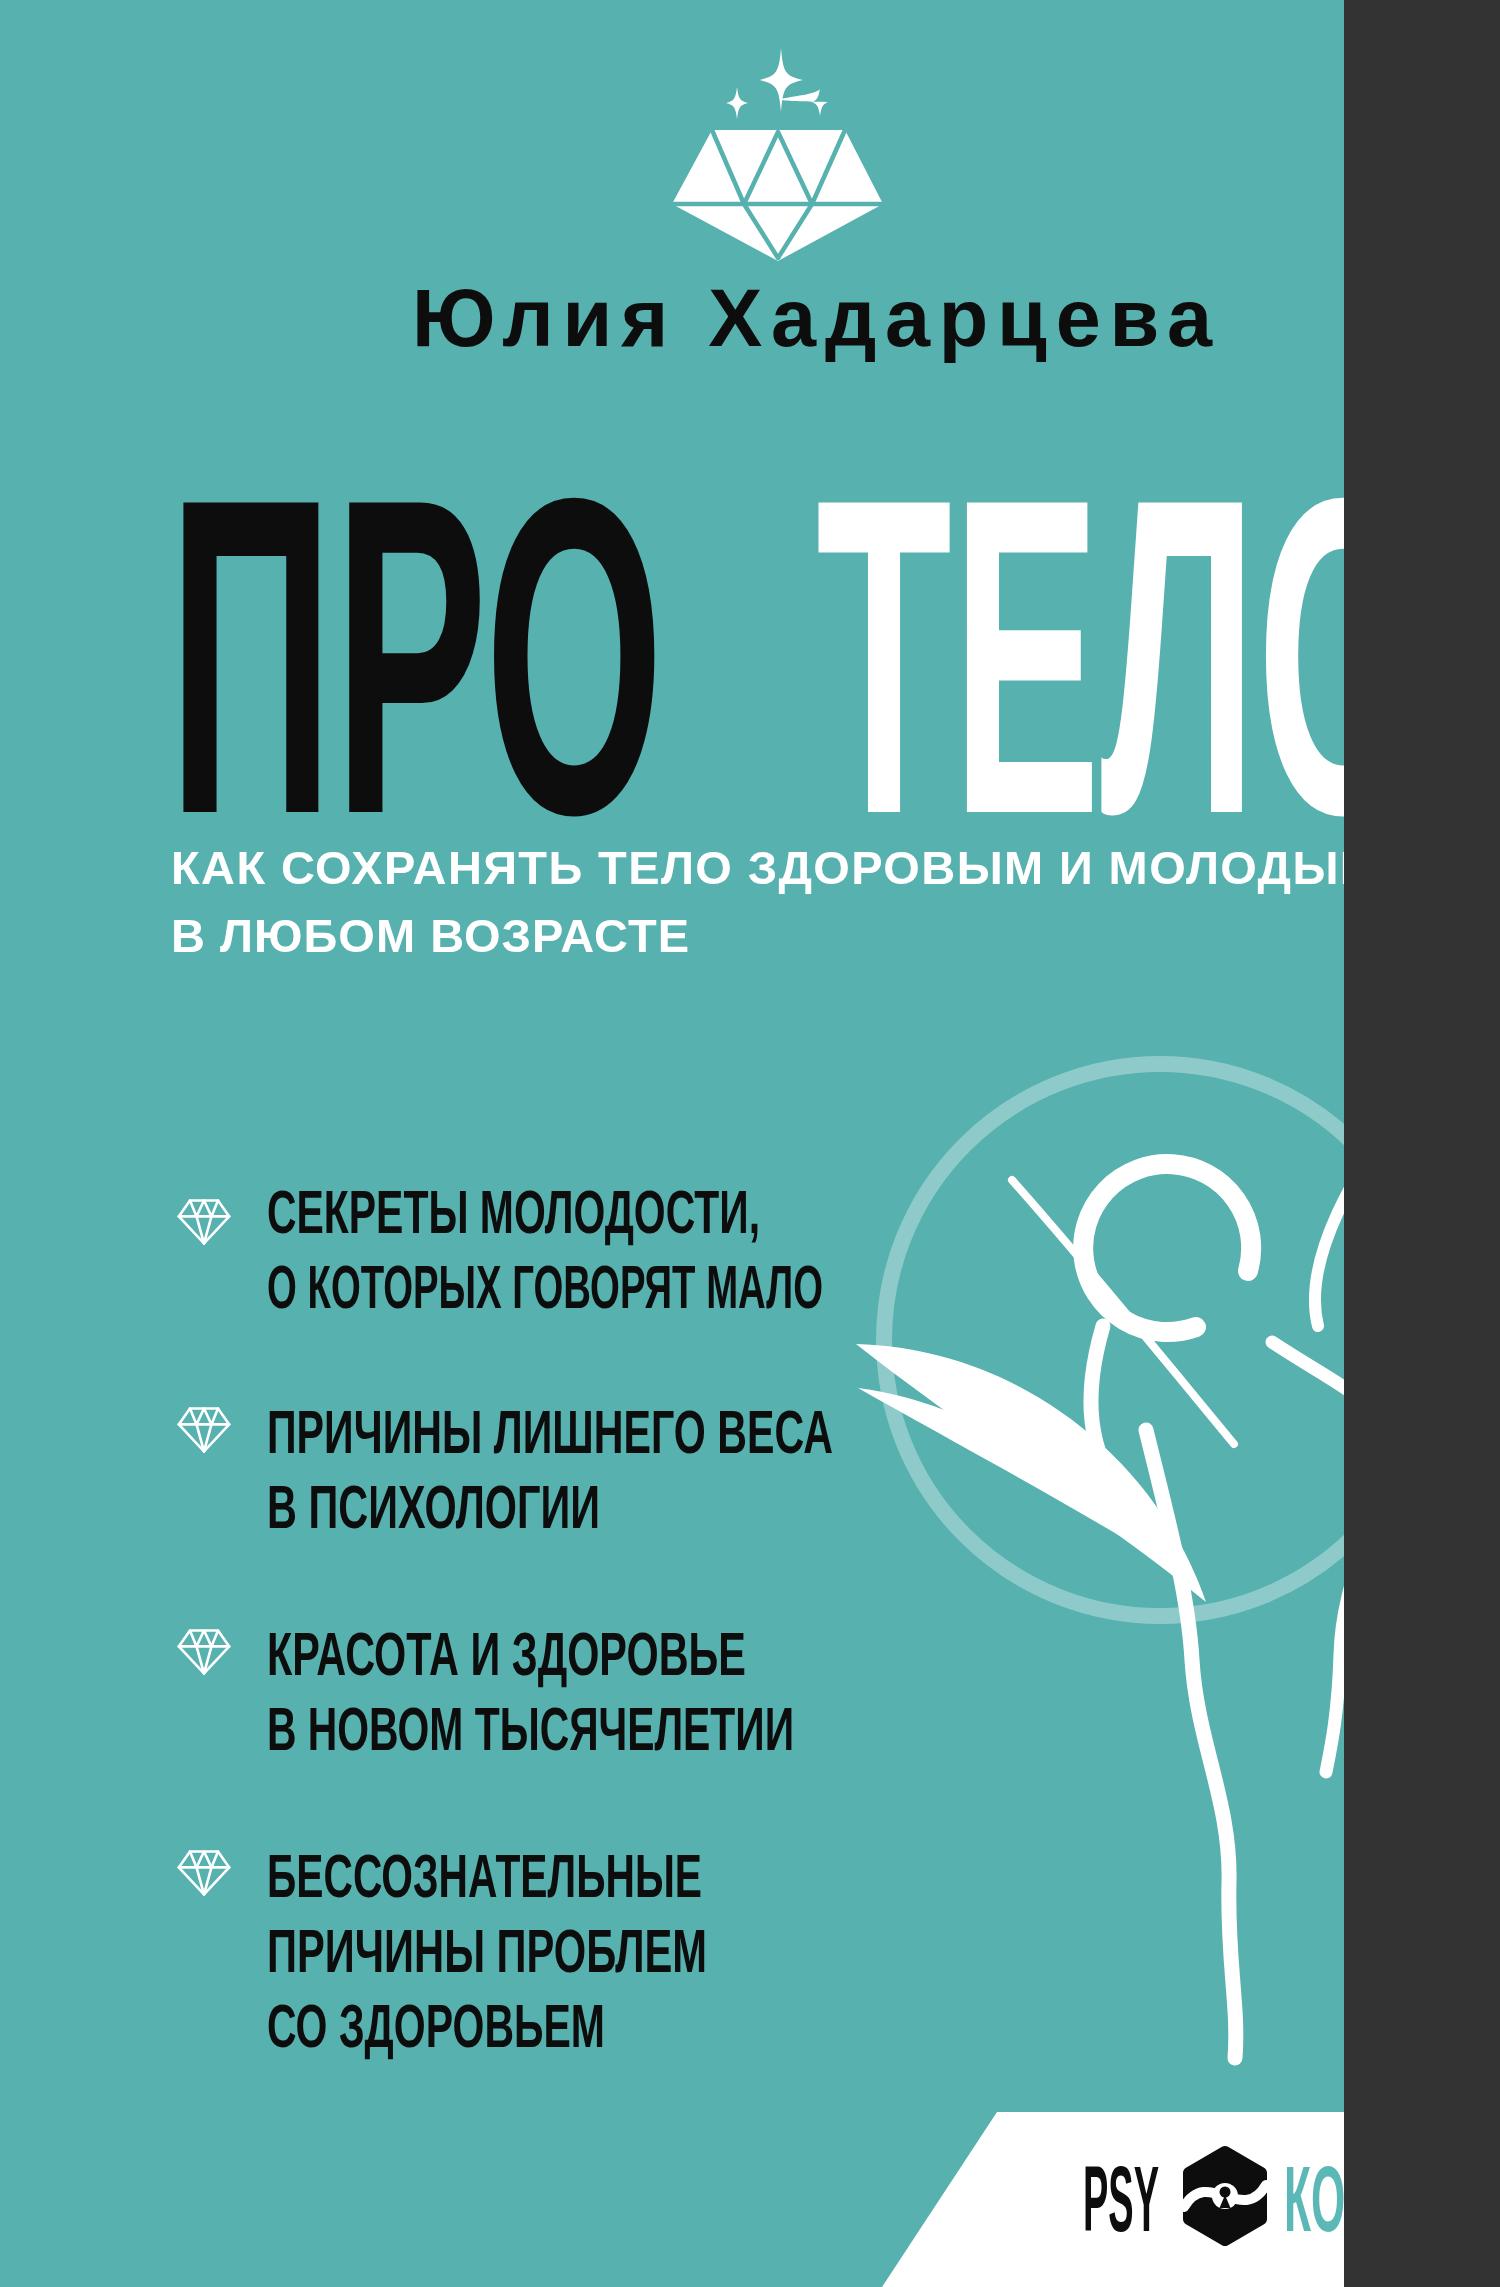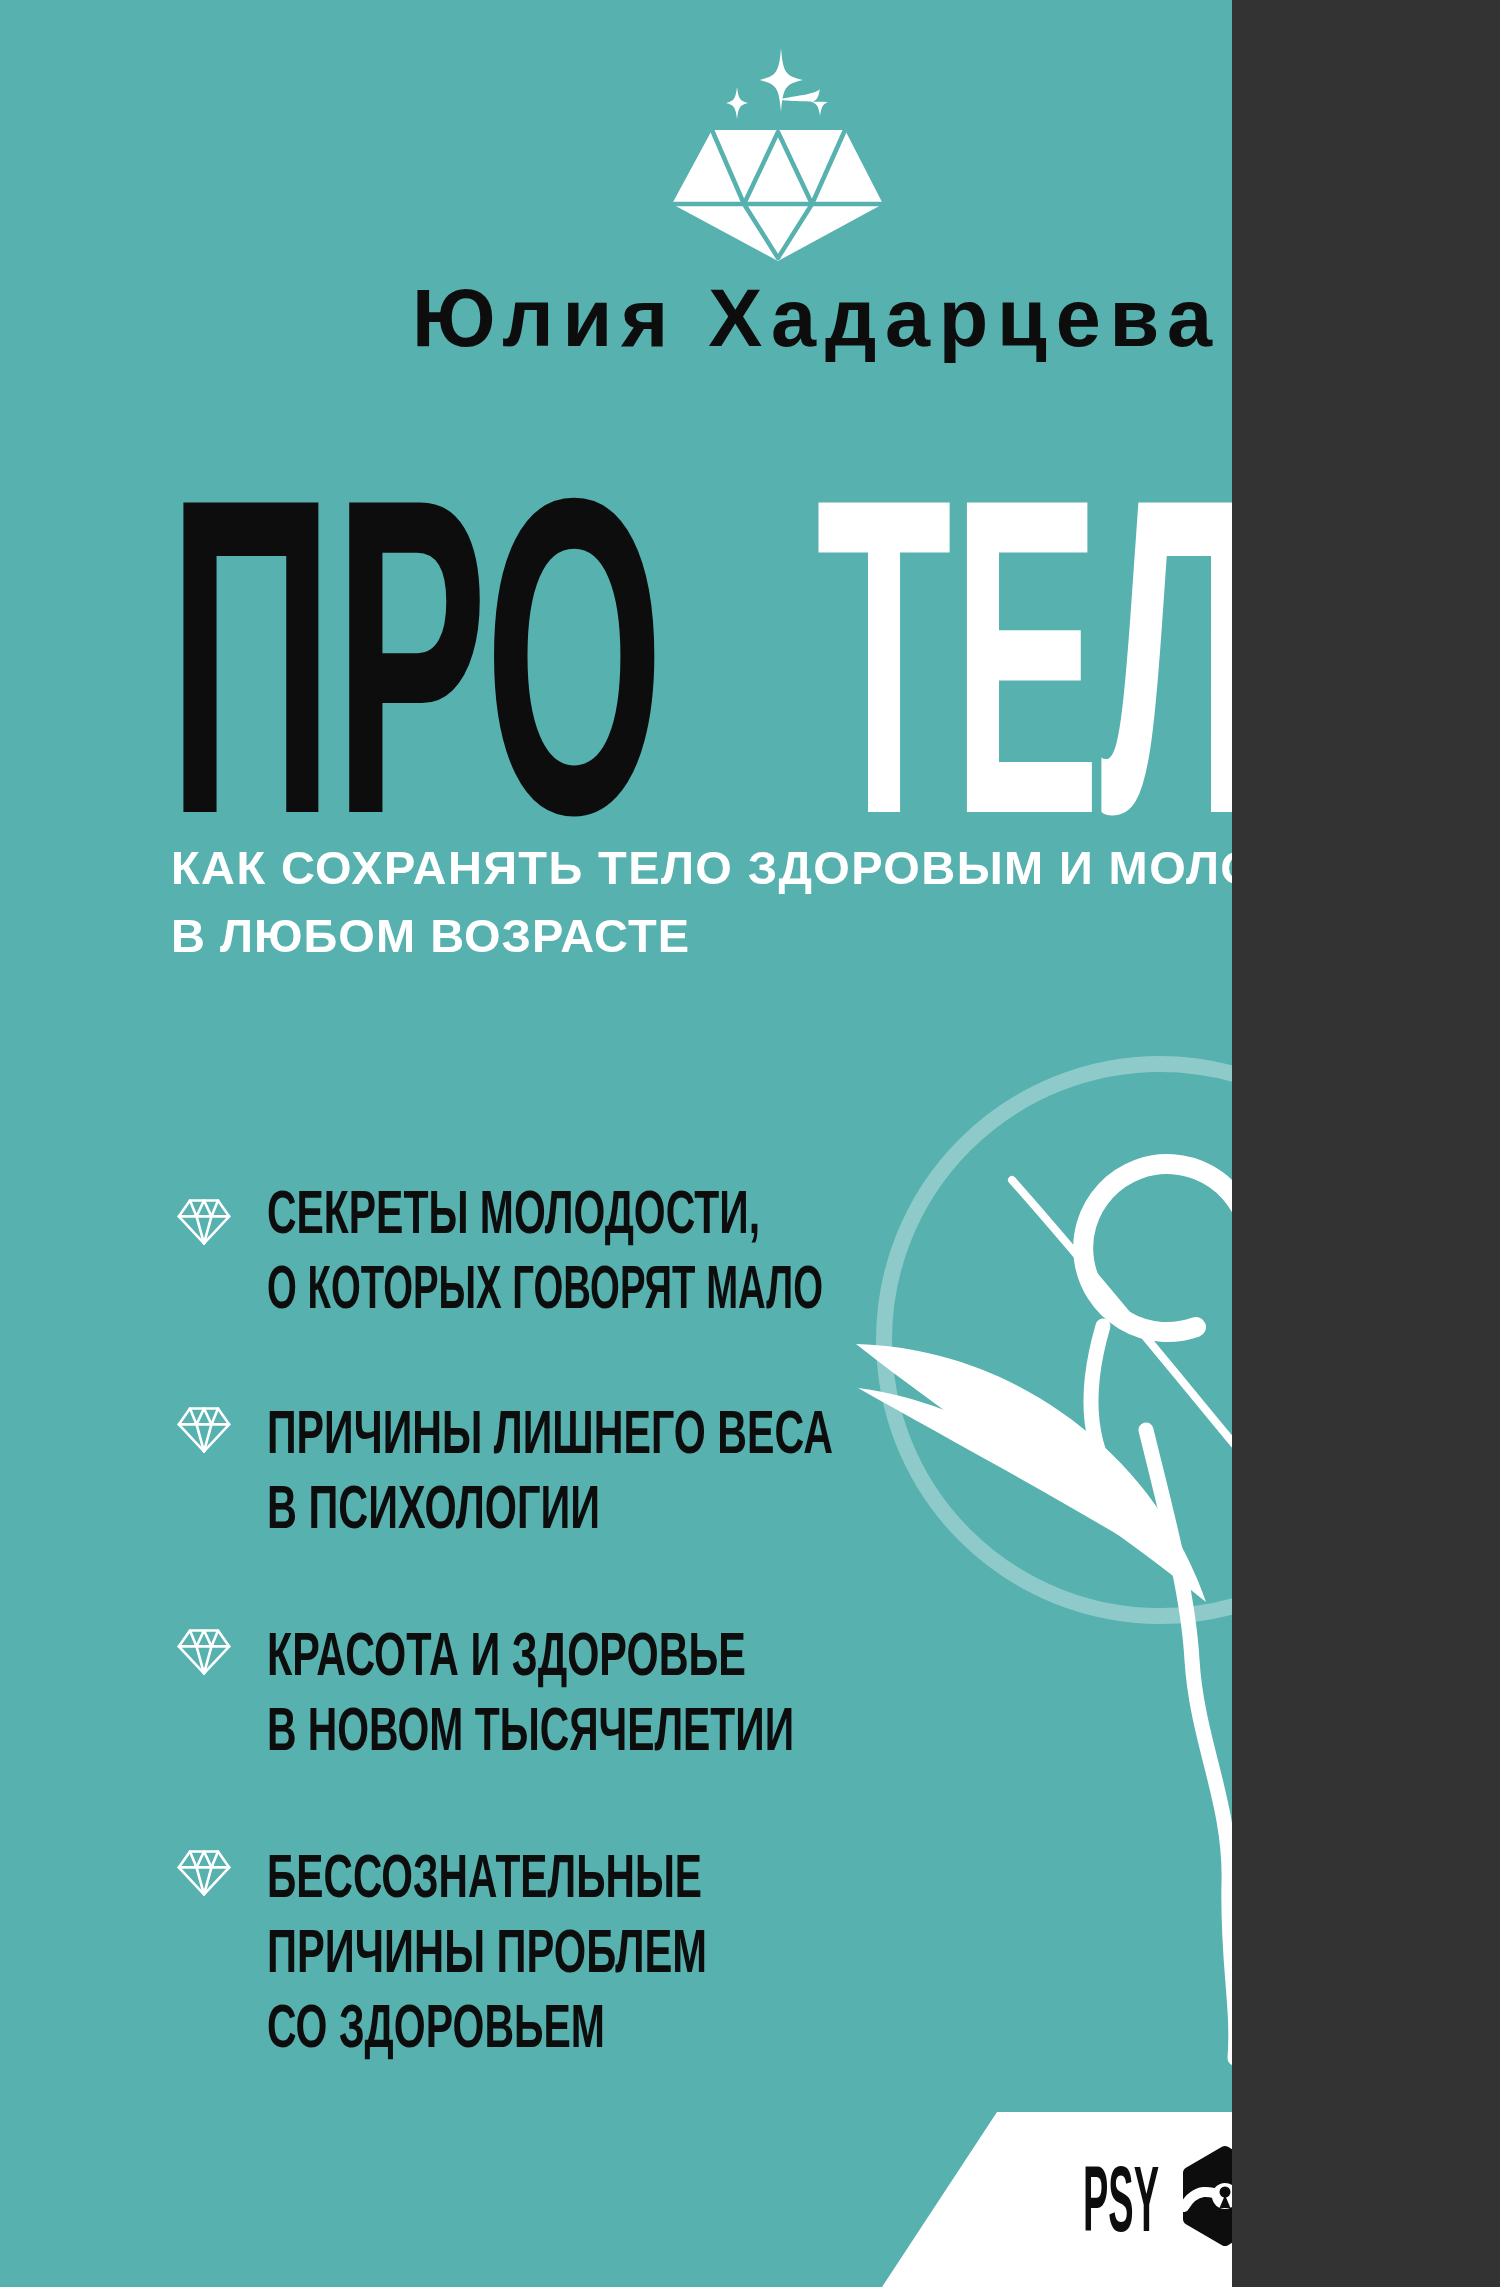--- a/index.html
+++ b/index.html
@@ -1,18 +1,18 @@
 <!DOCTYPE html>
 <html><head>
 <meta charset="utf-8">
 <style>
   html,body { margin:0; padding:0; background:#333; }
   .cover {
     position:relative;
-    width:1232px; height:2287px;
+    width:1344px; height:2287px;
     background:#56b1af;
     overflow:hidden;
     font-family:"Liberation Sans", sans-serif;
     text-align:center;
   }
   svg.art { position:absolute; left:0; top:0; }
   .t { font-family:"Liberation Sans", sans-serif; font-weight:bold; }
 </style>
 </head>
 <body>

